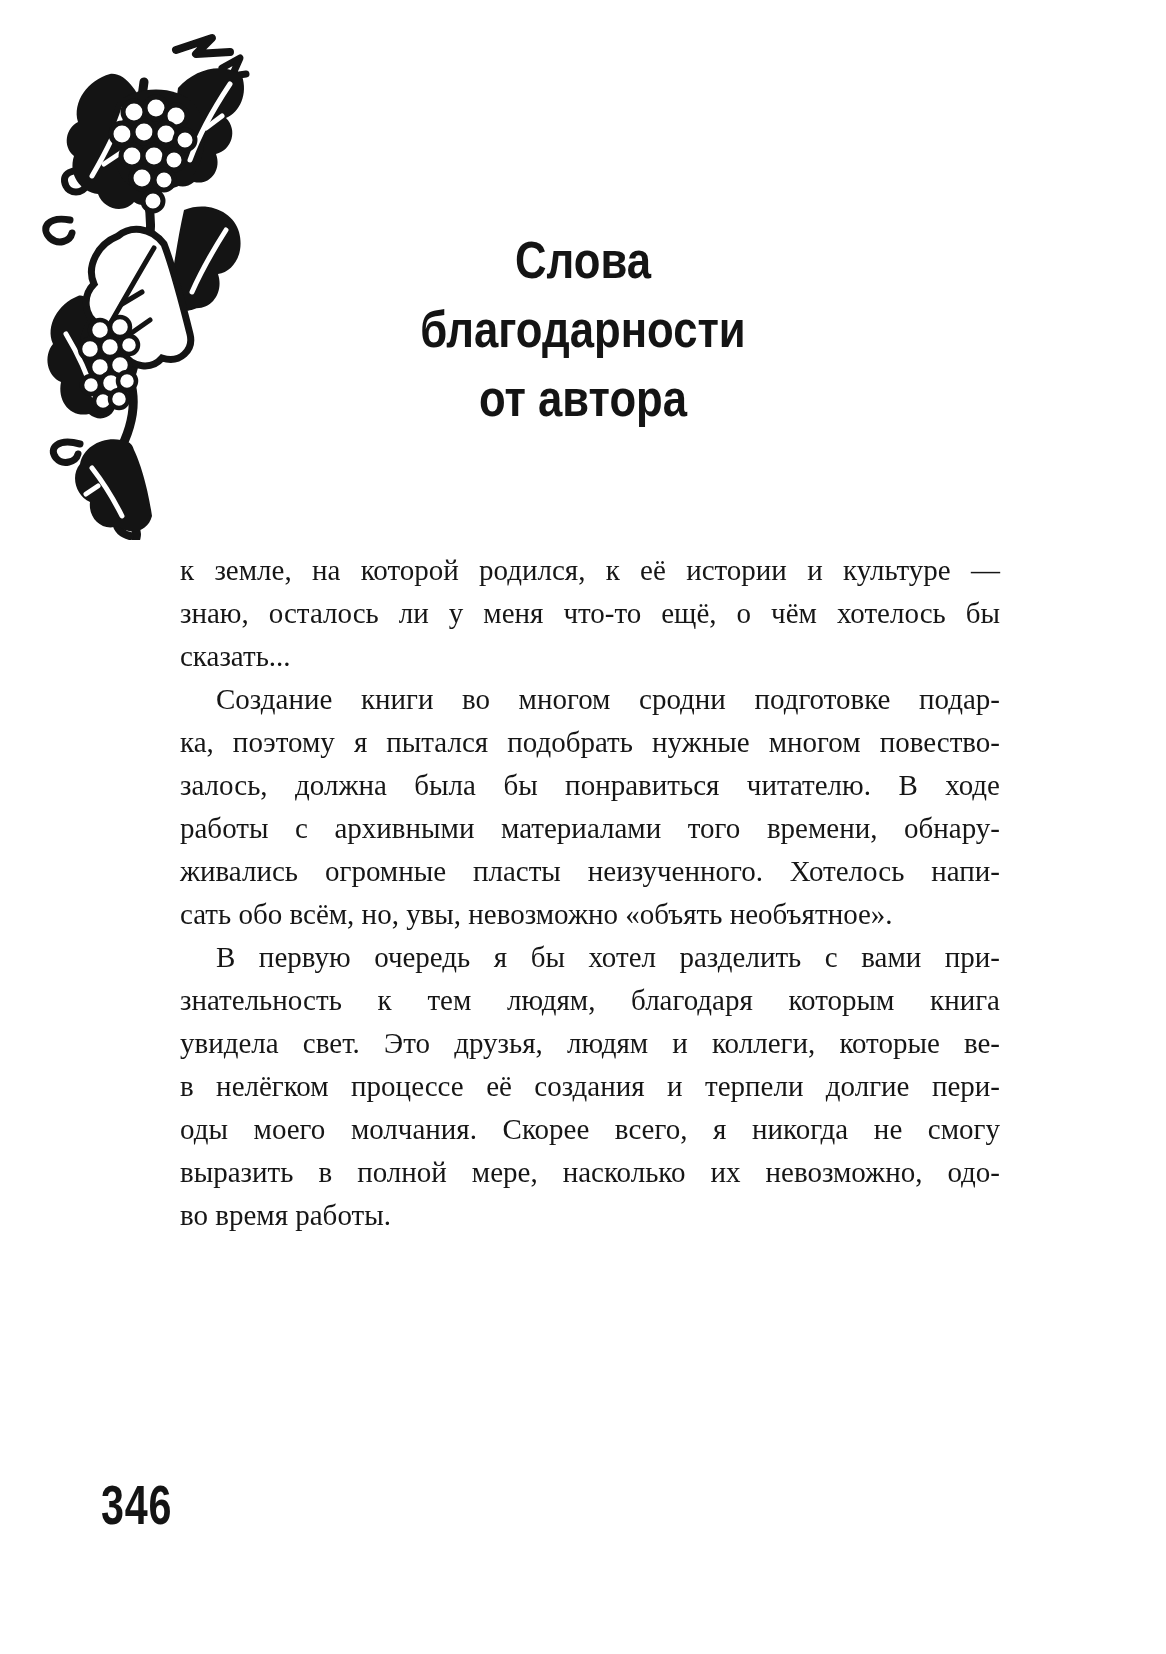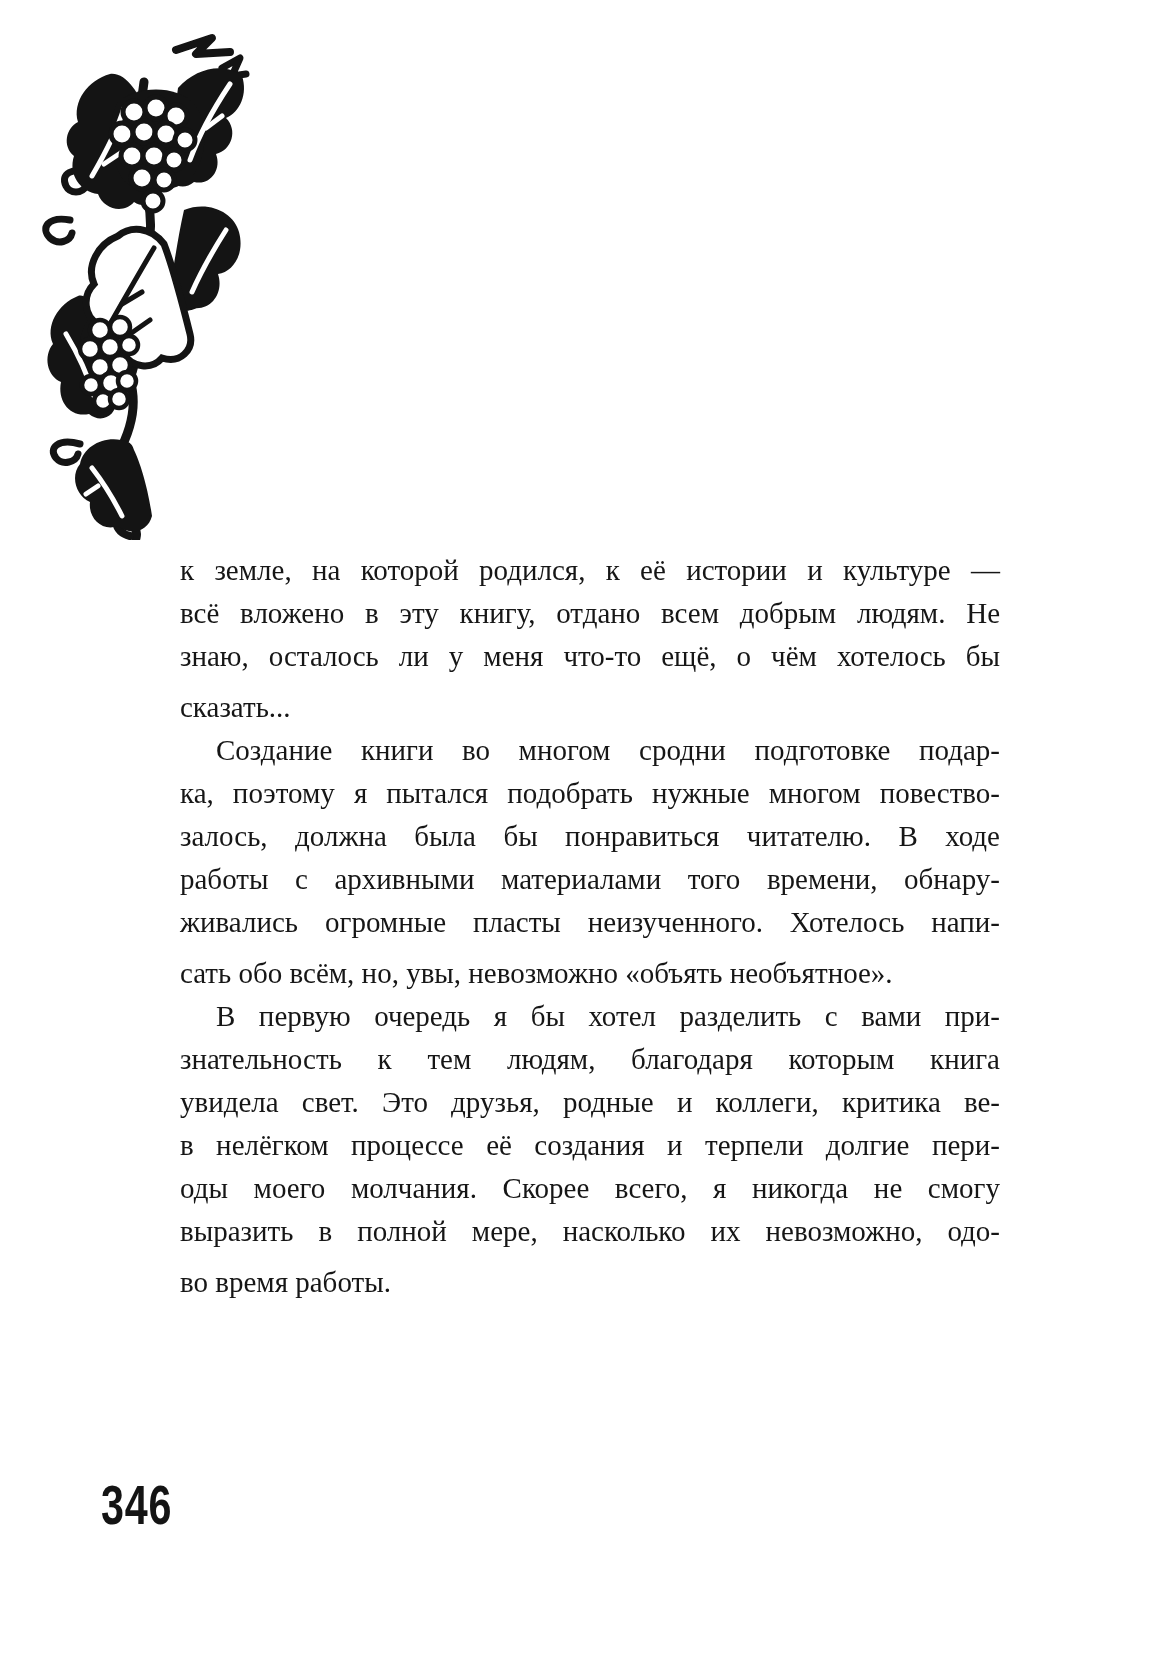--- a/index.html
+++ b/index.html
@@ -28,21 +28,21 @@
     transform-origin:50% 50%;
     white-space:nowrap;
   }
   .body-text {
     position:absolute; left:180px; top:549px; width:820px;
     font-size:29px; line-height:43px;
     color:#161616;
   }
   .line { text-align:justify; text-align-last:justify; }
   .line.indent { text-indent:36px; }
-  .line.last { text-align:left; text-align-last:left;margin-top:8px; }
+  .line.last { text-align:left; text-align-last:left; }
   .pagenum {
     position:absolute; left:101px; top:1478px;
     font-family:"Liberation Sans", sans-serif;
     font-weight:bold; font-size:55px; line-height:55px;
     letter-spacing:1px;
     transform:scaleX(0.75);
     transform-origin:0 0;
     color:#141414;
   }
 </style>
@@ -118,40 +118,44 @@
       <circle cx="74" cy="343" r="10"></circle>
       <circle cx="94" cy="341" r="10"></circle>
       <circle cx="65" cy="361" r="9"></circle>
       <circle cx="85" cy="359" r="10"></circle>
       <circle cx="101" cy="357" r="9"></circle>
       <circle cx="77" cy="377" r="9"></circle>
       <circle cx="93" cy="375" r="9"></circle>
     </g>
   </svg>
 
+  <div class="title">
+    <div class="tline">Слова</div>
+    <div class="tline">благодарности</div>
+    <div class="tline">от автора</div>
+  </div>
 
   <div class="body-text">
     <div>
       <div class="line">к земле, на которой родился, к её истории и культуре —</div>
-      <div class="line">всё вложено в эту книгу, отдано всем добрым людям. Не</div>
       <div class="line">знаю, осталось ли у меня что-то ещё, о чём хотелось бы</div>
       <div class="line last">сказать...</div>
     </div>
     <div>
       <div class="line indent">Создание книги во многом сродни подготовке подар-</div>
       <div class="line">ка, поэтому я пытался подобрать нужные многом повество-</div>
       <div class="line">залось, должна была бы понравиться читателю. В ходе</div>
       <div class="line">работы с архивными материалами того времени, обнару-</div>
       <div class="line">живались огромные пласты неизученного. Хотелось напи-</div>
       <div class="line last">сать обо всём, но, увы, невозможно «объять необъятное».</div>
     </div>
     <div>
       <div class="line indent">В первую очередь я бы хотел разделить с вами при-</div>
       <div class="line">знательность к тем людям, благодаря которым книга</div>
-      <div class="line">увидела свет. Это друзья, родные и коллеги, критика ве-</div>
+      <div class="line">увидела свет. Это друзья, людям и коллеги, которые ве-</div>
       <div class="line">в нелёгком процессе её создания и терпели долгие пери-</div>
       <div class="line">оды моего молчания. Скорее всего, я никогда не смогу</div>
       <div class="line">выразить в полной мере, насколько их невозможно, одо-</div>
       <div class="line last">во время работы.</div>
     </div>
   </div>
 
   <div class="pagenum">346</div>
 
 </div>

